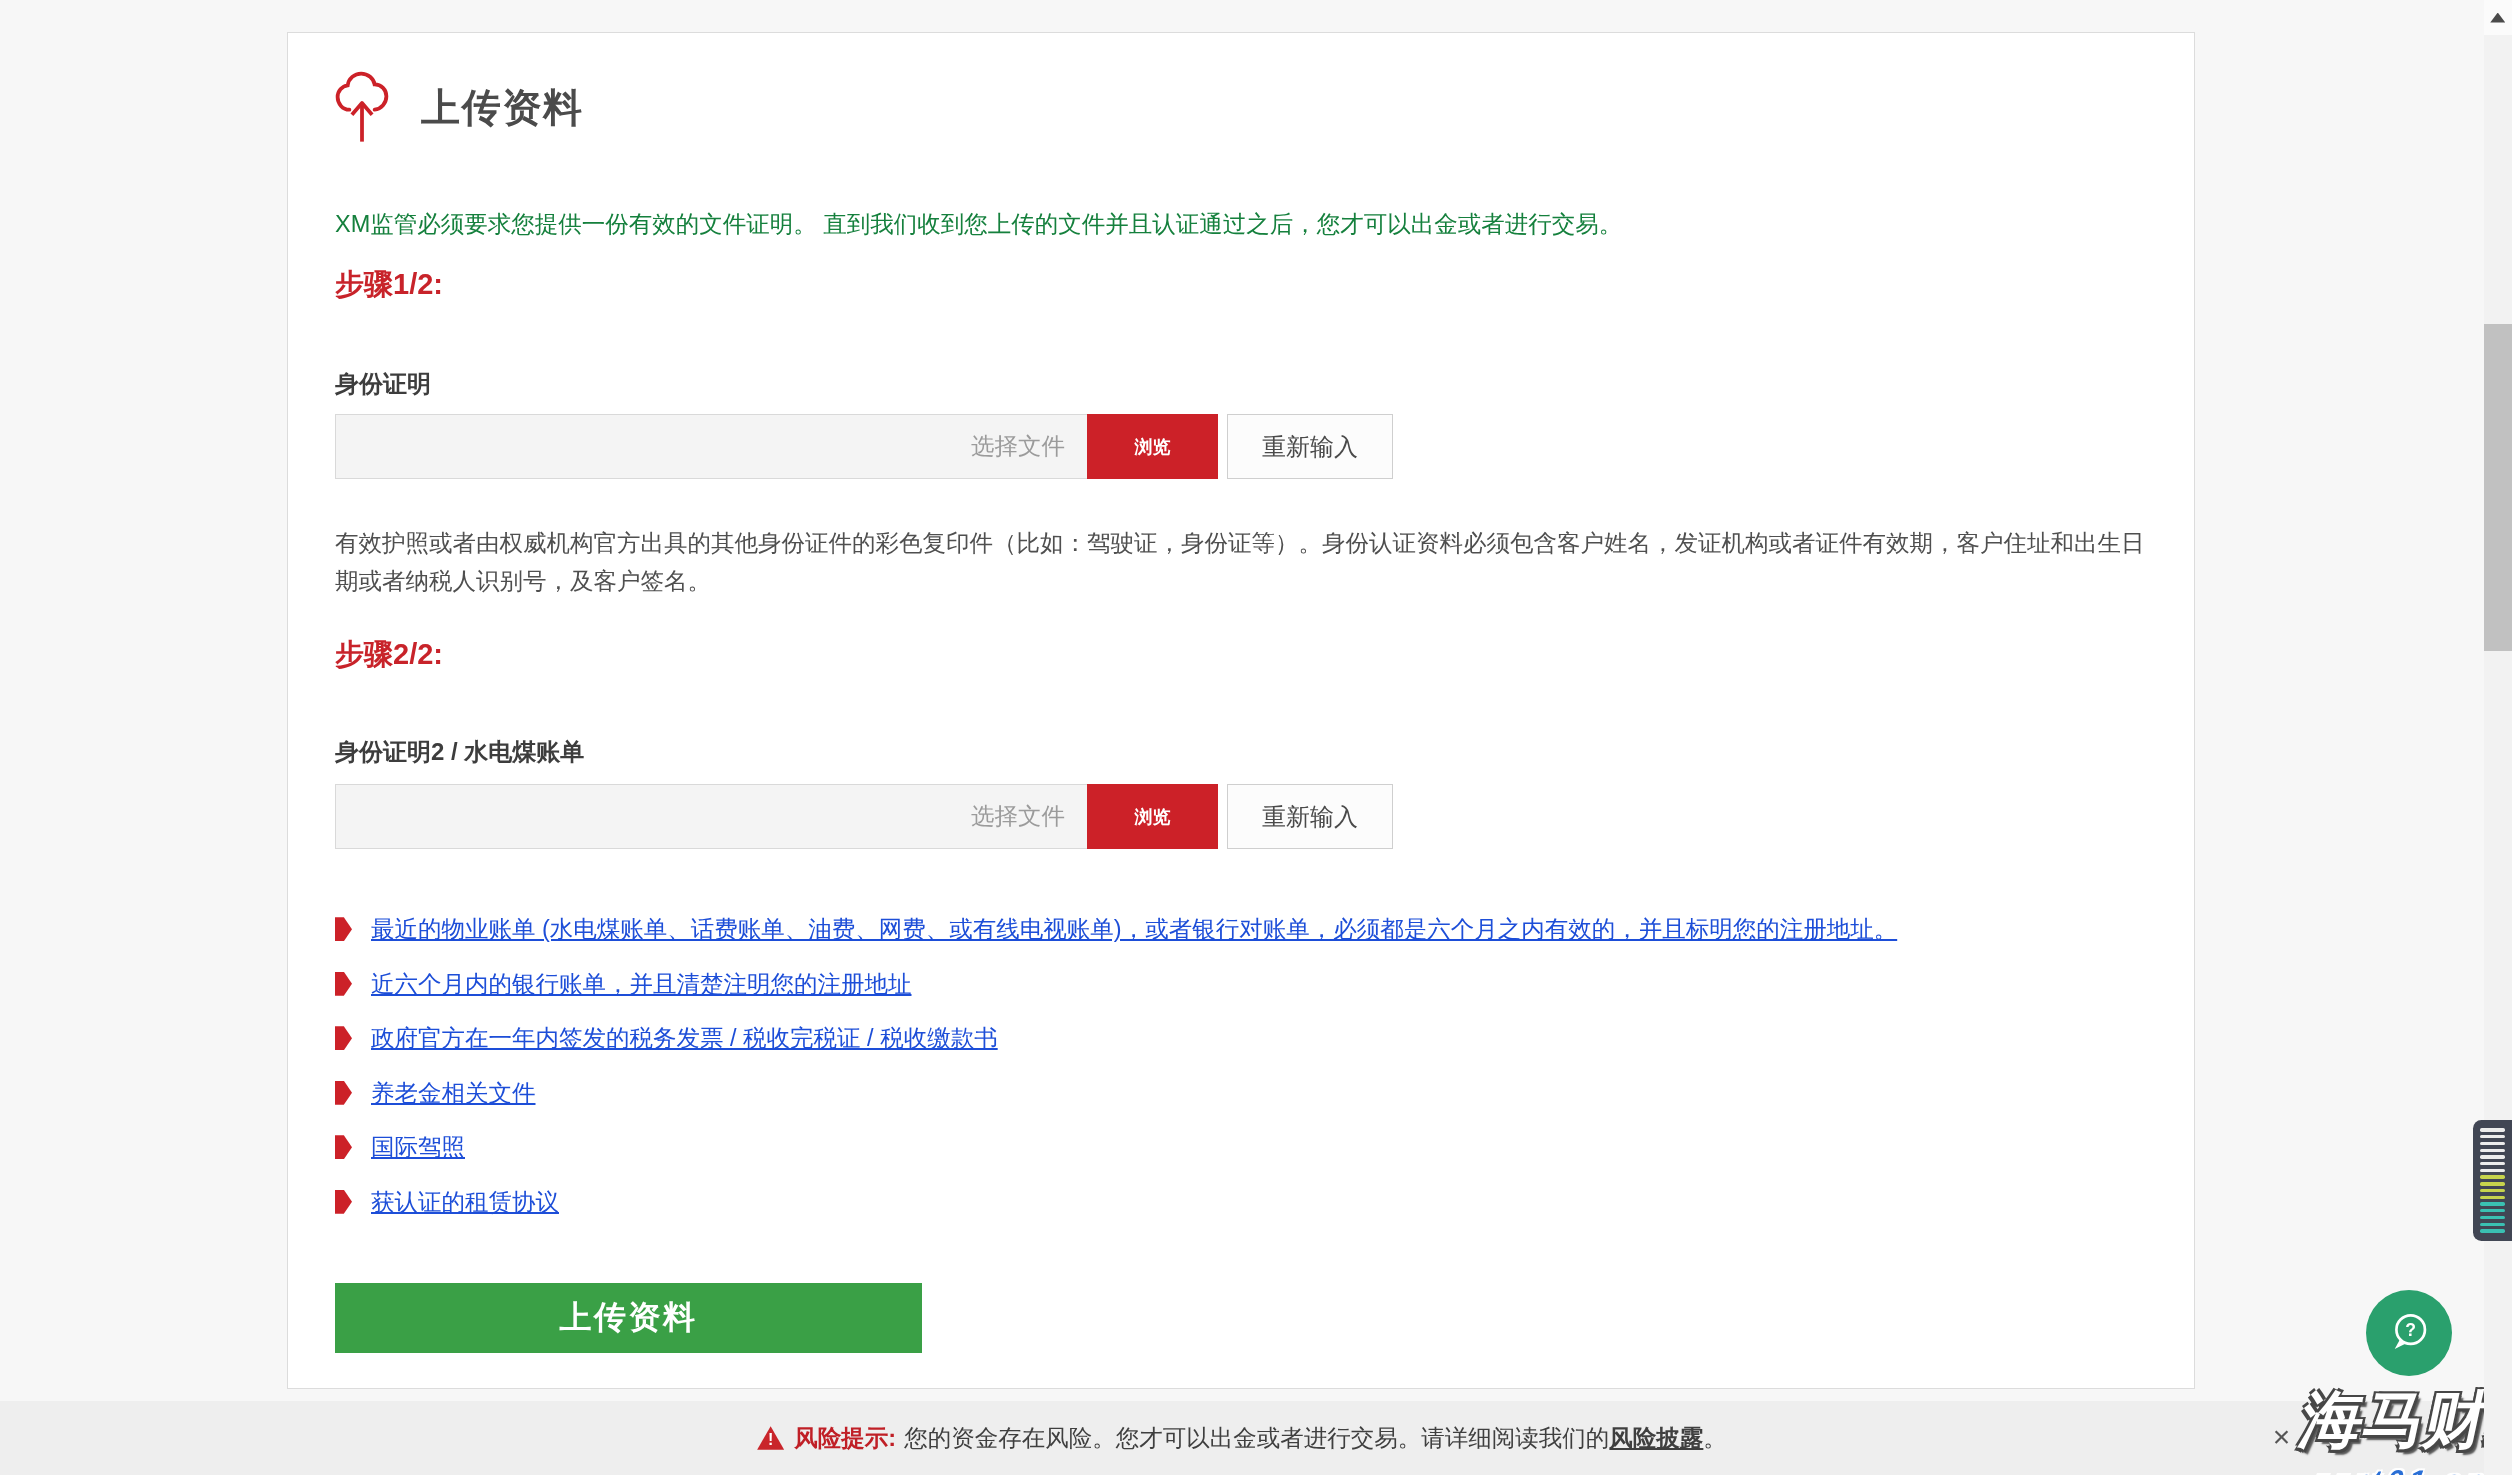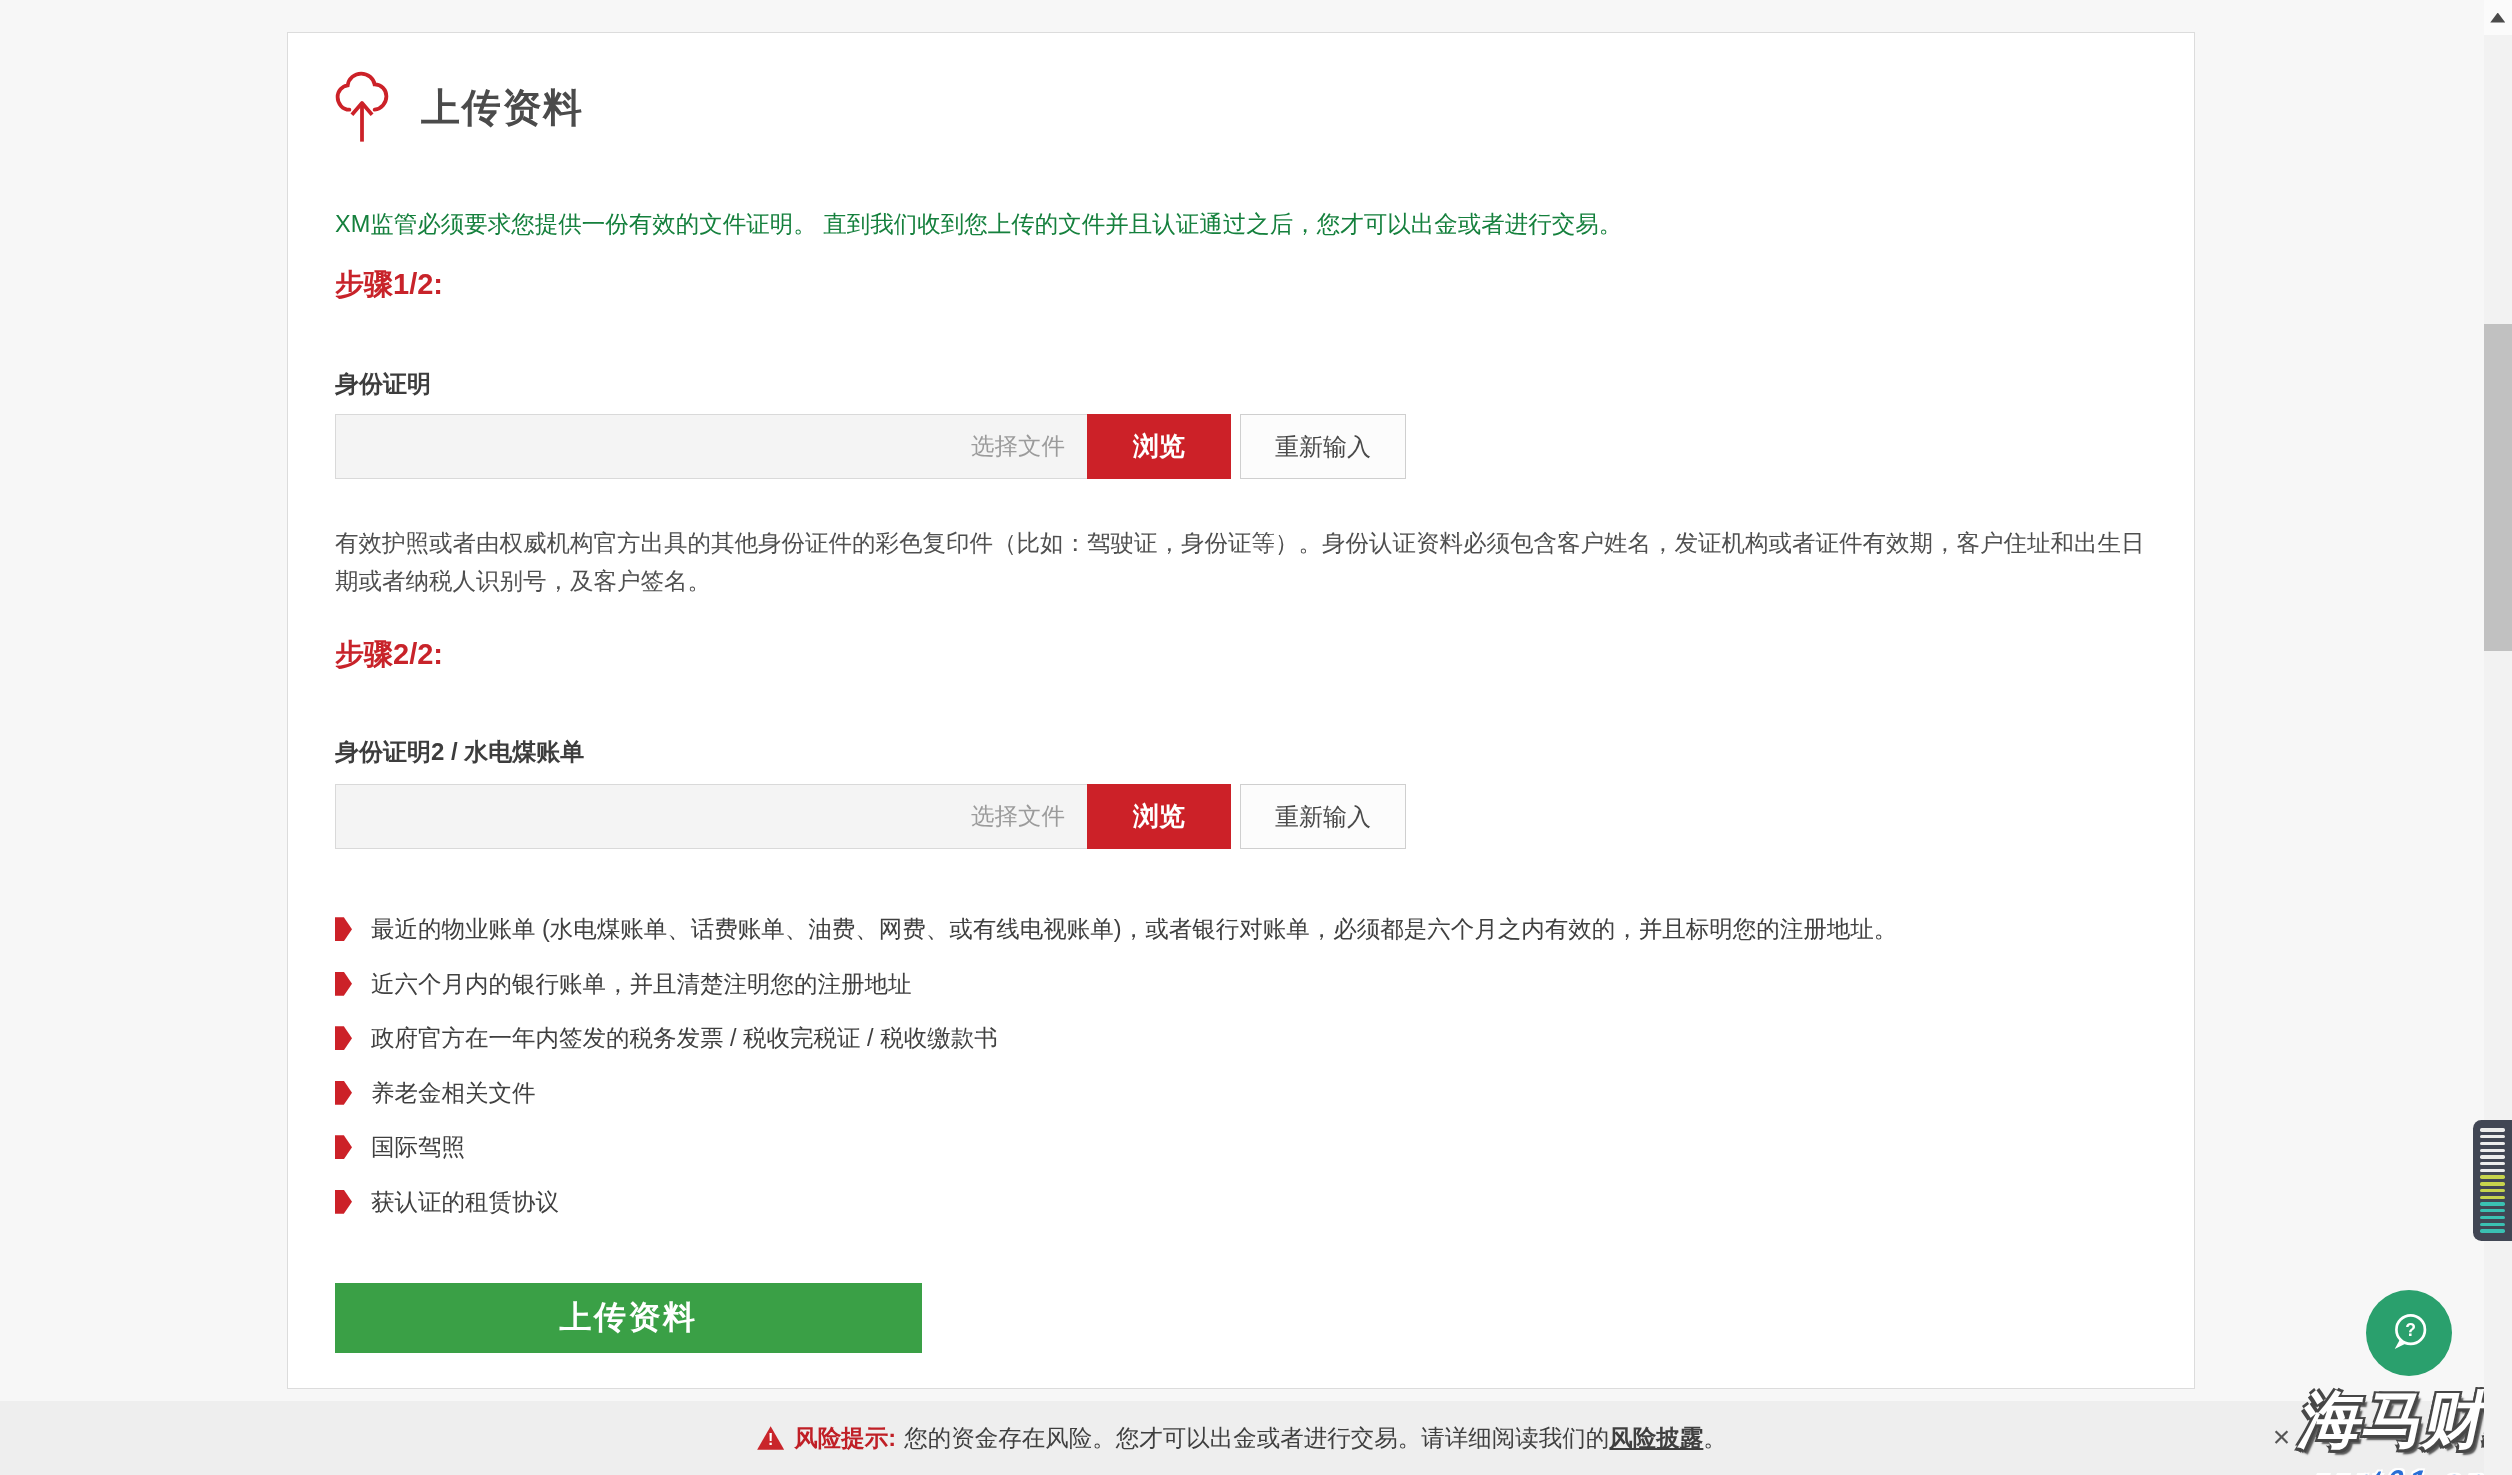--- a/index.html
+++ b/index.html
@@ -39,34 +39,34 @@
   .file-row { margin-top:16px; display:flex; align-items:stretch; height:65px; }
   .file-row.second { margin-top:17.6px; }
   .file-input {
     width:752px; background:#f4f4f4; border:0.8px solid #d9d9d9; border-right:none;
     padding:0 22px; font-size:23.5px; color:#6b6b6b; outline:none;
     font-family:inherit;
     text-align:right;
   }
   .file-input::placeholder { color:#9b9b9b; opacity:1; }
   .browse-btn {
-    width:144px; background:#cc2128; color:#ffffff; border:none;
-    font-size:26px; font-weight:bold; cursor:pointer; font-family:inherit;
+    width:131px; background:#cc2128; color:#ffffff; border:none;
+    font-size:18px; font-weight:bold; cursor:pointer; font-family:inherit;
   }
   .reset-btn {
     margin-left:9px; width:166px; background:#fcfcfc; border:0.8px solid #cfcfcf;
     color:#4a4a4a; font-size:24px; cursor:pointer; font-family:Liberation Mono, monospace;
   }
 
   .doc-desc { margin-top:45px; font-size:23.5px; line-height:38px; color:#4f4f4f; max-width:1851px; }
 
   ul.doc-list { margin-top:66px; list-style:none; }
   ul.doc-list li {
     display:flex; align-items:center; font-size:23.5px; line-height:28.5px;
-    color:#404040; margin-bottom:26px;
+    color:#1d4ed8; margin-bottom:26px;text-decoration:underline;
   }
   ul.doc-list li:last-child { margin-bottom:0; }
   .arrow-marker {
     flex:0 0 auto; width:17px; height:24px; margin-right:19px;
     background:#cc2128;
     clip-path:polygon(0 0, 52% 0, 100% 50%, 52% 100%, 0 100%);
   }
 
   .submit-btn {
     display:block; margin-top:67px; width:587px; height:70px;

